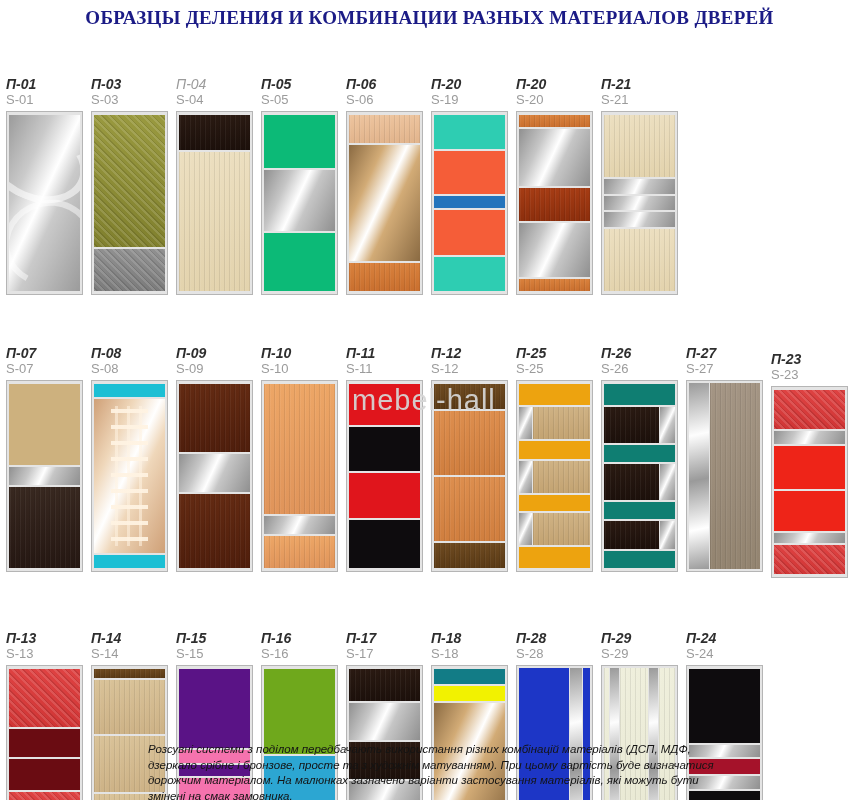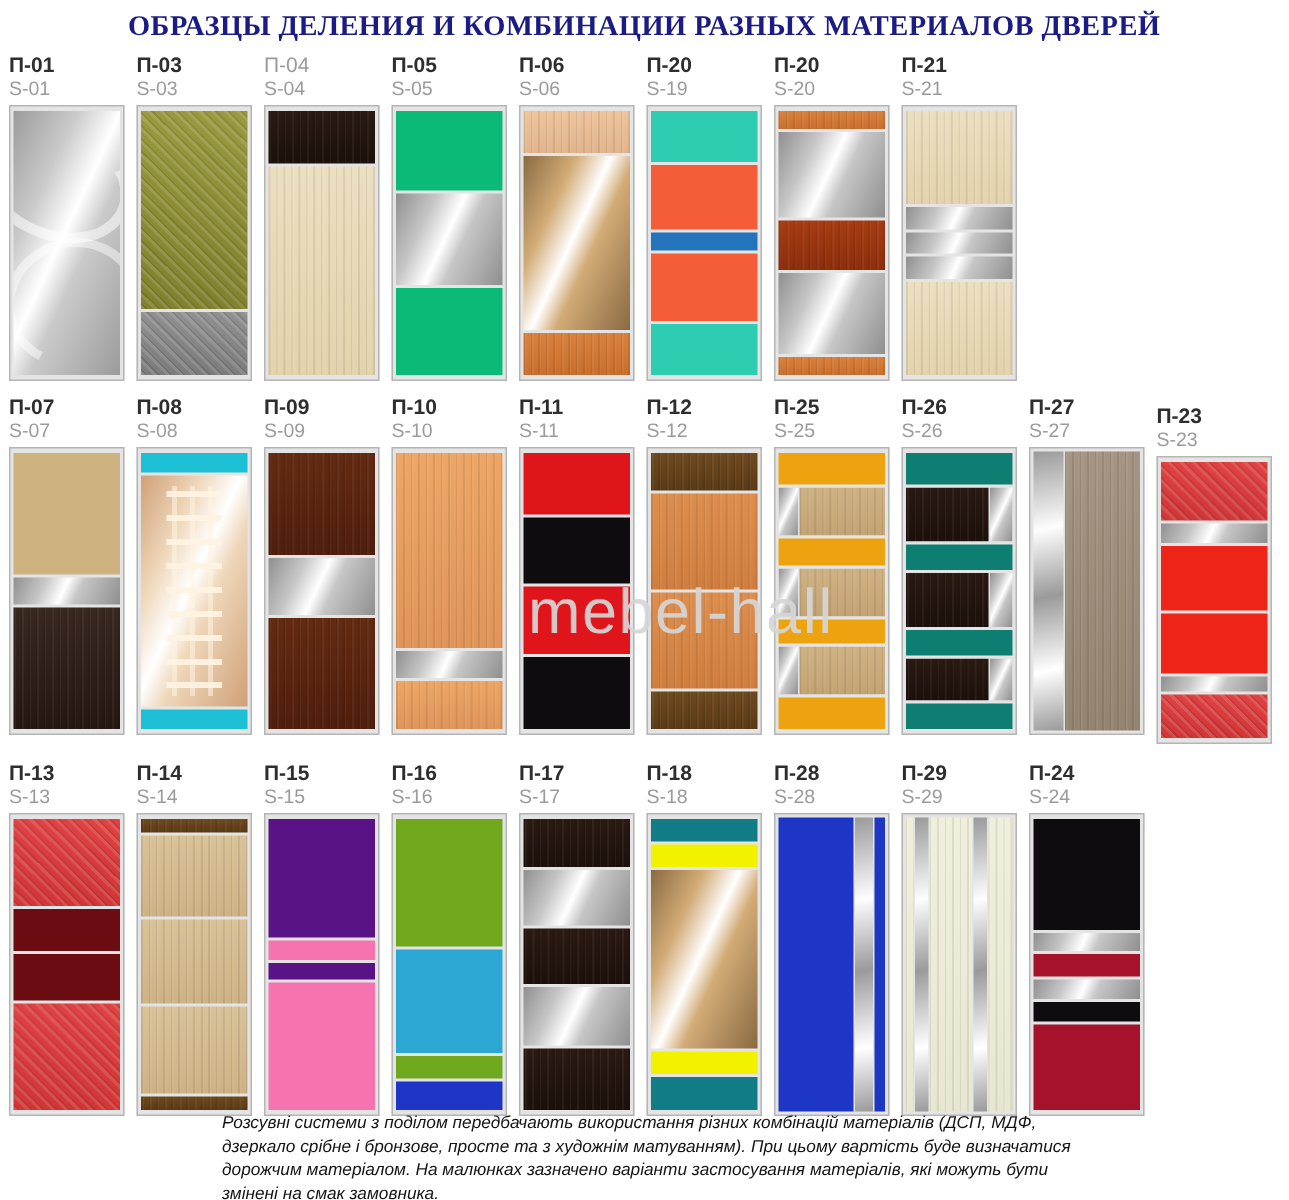--- a/index.html
+++ b/index.html
@@ -16,21 +16,21 @@
     letter-spacing:0.3px;
   }
 
   .grid{padding-left:6px;}
   .row{display:flex;gap:8px;align-items:flex-start;}
   .row-1{margin-top:7px;}
   .row-2{margin-top:10px;}
   .row-3{margin-top:12px;}
 
   .cell{width:77px;flex:0 0 77px;}
-  .label .id{display:block;font-size:14px;font-weight:bold;color:#2e2e2e;line-height:15px;}
+  .label .id{display:block;font-size:14px;font-weight:bold;font-style:italic;color:#2e2e2e;line-height:15px;margin-top:41px;}
   .label .sub{display:block;font-size:13px;color:#9b9b9b;line-height:15px;}
   .label.muted .id{color:#9b9b9b;font-weight:normal;}
 
   .door{
     margin-top:4px;
     box-sizing:border-box;
     width:77px;
     border:1px solid #b5b5b5;
     background:#e4e4e4;
     padding:3px 2px;
@@ -63,21 +63,21 @@
   
   .fx-callig::before{
     content:"";position:absolute;top:5%;bottom:5%;left:24%;right:24%;
     background:
       repeating-linear-gradient(0deg, transparent 0 5px, rgba(255,243,226,0.92) 5px 9px, transparent 9px 16px),
       repeating-linear-gradient(90deg, transparent 0 4px, rgba(255,243,226,0.55) 4px 7px, transparent 7px 12px);
   }
 
   .watermark{
     position:absolute;left:352px;top:384px;
-    font-size:42px;color:#d6d6d6;opacity:0.93;
+    font-size:29px;color:#d6d6d6;opacity:0.93;
     letter-spacing:1px;white-space:nowrap;
     pointer-events:none;
   }
 
   .footer{
     position:absolute;left:148px;top:742px;width:586px;
     font-style:italic;font-size:11.5px;color:#141414;line-height:1.35;
   }
 </style>
 </head>

